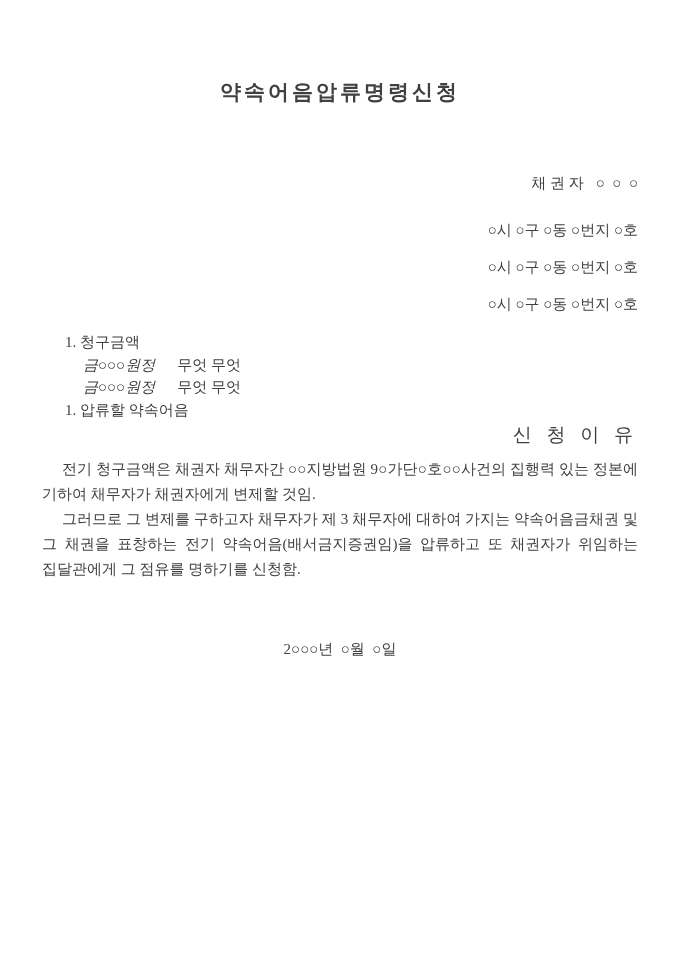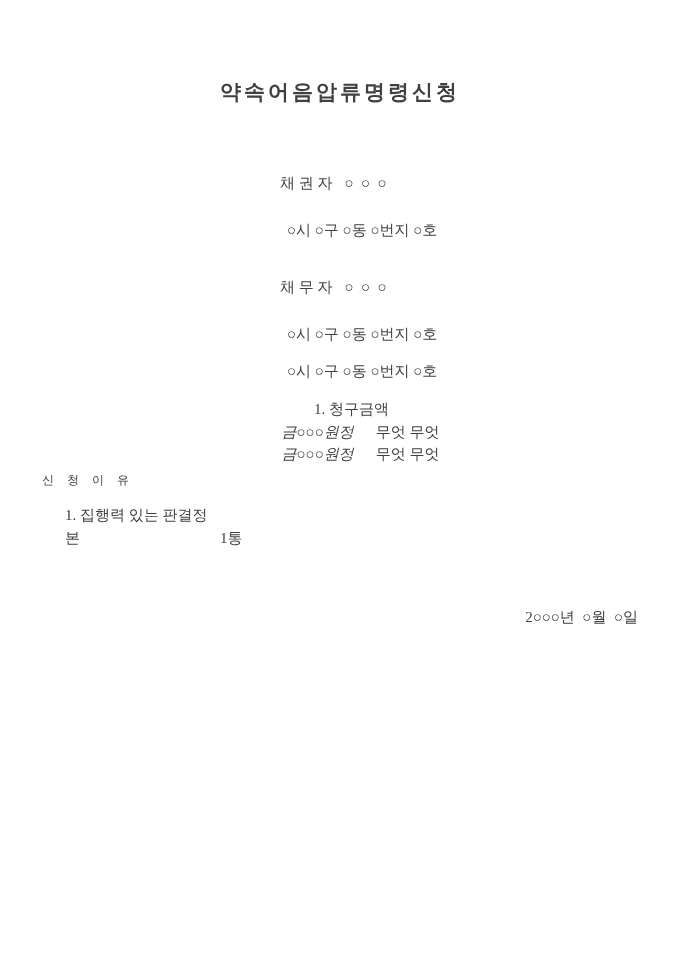--- a/index.html
+++ b/index.html
@@ -16,103 +16,100 @@
     color: #404040;
   }
   .doc-title {
     margin: 0;
     text-align: center;
     font-size: 21px;
     font-weight: bold;
     letter-spacing: 3px;
     line-height: 28px;
   }
-  .parties { margin-top: 47px; padding-left: 208px; }
+  .parties { margin-top: 47px; padding-left: 208px; text-align: right; }
   .party { margin-bottom: 17px; }
   .party-line { line-height: 20px; white-space: pre-wrap; }
   .party-label { margin-right: 12px; }
   .party-name { white-space: pre-wrap; }
   .party-address { margin-left: 37px; margin-top: 7px; line-height: 20px; }
 
   .claim { margin-top: 12px; }
-  .claim div { line-height: 22.5px; text-align: center; }
+  .claim div { line-height: 22.5px; }
   .claim-item { margin-left: 23px; }
   .claim-amount-row { margin-left: 41px; }
   .claim-amount { display: inline-block; margin-right: 22px; font-style: italic; }
   .claim-total { margin-left: 41px; }
   .claim-ref { margin-left: 3px; }
 
   .section-heading {
     margin: 4px 0 0 0;
-    text-align: left;
-    font-size: 12px;
+    text-align: right;
+    font-size: 19px;
     font-weight: normal;
     letter-spacing: 5px;
     line-height: 20px;
   }
   .body-para {
     margin: 0;
     text-align: justify;
     text-indent: 20px;
     line-height: 25px;
     word-break: keep-all;
   }
   .body-para.first { margin-top: 12px; }
 
   .attach-rows { margin-top: 14px; }
   .attach-row { margin-left: 23px; line-height: 23px; }
   .attach-label { display: inline-block; width: 155px; }
 
   .doc-date {
     margin-top: 57px;
-    text-align: right;
+    text-align: center;
     white-space: pre-wrap;
     line-height: 20px;
   }
 </style>
 </head>
 <body>
 
 <div class="page">
 
   <h1 class="doc-title">약속어음압류명령신청</h1>
 
   <div class="parties">
     <div class="party">
       <div class="party-line">
         <span class="party-label">채 권 자</span><span class="party-name">○  ○  ○</span>
       </div>
       <div class="party-address">○시 ○구 ○동 ○번지 ○호</div>
     </div>
     <div class="party">
-      <div class="party-line">
-        <span class="party-label">채 무 자</span><span class="party-name">○  ○  ○</span>
-      </div>
       <div class="party-address">○시 ○구 ○동 ○번지 ○호</div>
     </div>
     <div class="party">
       <div class="party-address">○시 ○구 ○동 ○번지 ○호</div>
     </div>
   </div>
 
   <div class="claim">
     <div class="claim-item">1. 청구금액</div>
     <div class="claim-amount-row">
       <span class="claim-amount">금○○○원정</span><span class="claim-note">무엇 무엇</span>
     </div>
     <div class="claim-amount-row">
       <span class="claim-amount">금○○○원정</span><span class="claim-note">무엇 무엇</span>
     </div>
+    <div class="claim-item">1. 압류할 약속어음</div>
   </div>
 
   <h2 class="section-heading">신 청 이 유</h2>
 
+  <p class="body-para first">전기 청구금액은 채권자 채무자간 ○○지방법원 9○가단○호○○사건의 집행력 있는 정본에 기하여 채무자가 채권자에게 변제할 것임.</p>
+  <p class="body-para">그러므로 그 변제를 구하고자 채무자가 제 3 채무자에 대하여 가지는 약속어음금채권 및 그 채권을 표창하는 전기 약속어음(배서금지증권임)을 압류하고 또 채권자가 위임하는 집달관에게 그 점유를 명하기를 신청함.</p>
 
 
   <div class="attach-rows">
-    <div class="attach-row">
-      <span class="attach-label">1. 집행력 있는 판결정본</span><span class="attach-count">1통</span>
-    </div>
   </div>
 
   <div class="doc-date">2○○○년  ○월  ○일</div>
 
 </div>
 
 </body></html>

